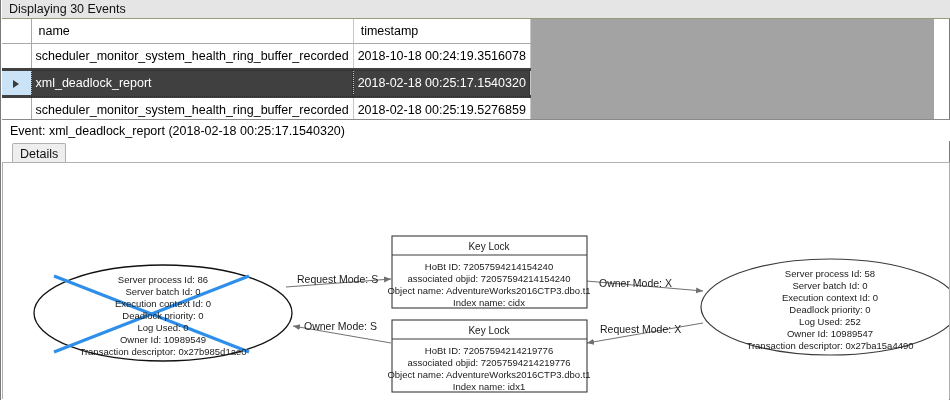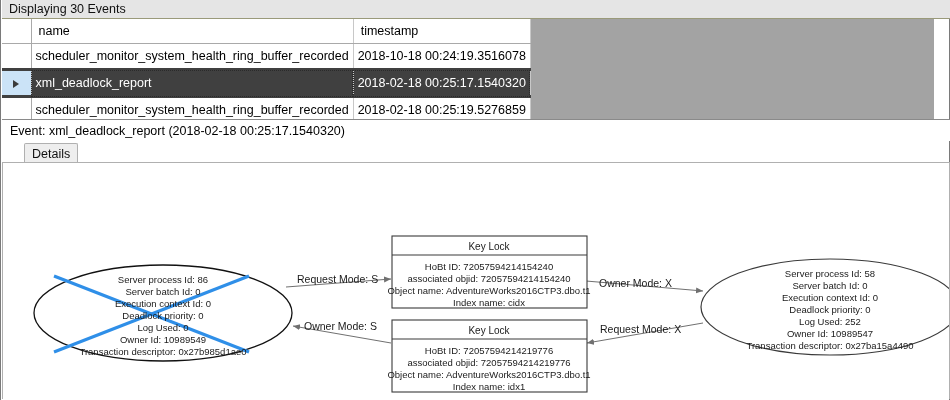--- a/index.html
+++ b/index.html
@@ -104,21 +104,21 @@
     display: flex; align-items: center;
     padding-left: 8px;
     font-size: 12.5px;
   }
 
   
   .tabs {
     position: absolute;
     left: 1px; top: 141px; width: 948px; height: 22px;
     display: flex; align-items: flex-end;
-    padding-left: 22px;
+    padding-left: 10px;
     box-sizing: border-box;
   }
   .tab {
     font-size: 12.5px;
     line-height: 1;
     padding: 4px 7px 3px 7px;
     border: 1px solid #b0b0b0;
     border-bottom: none;
     background: #eeeeee;
     color: #111;

